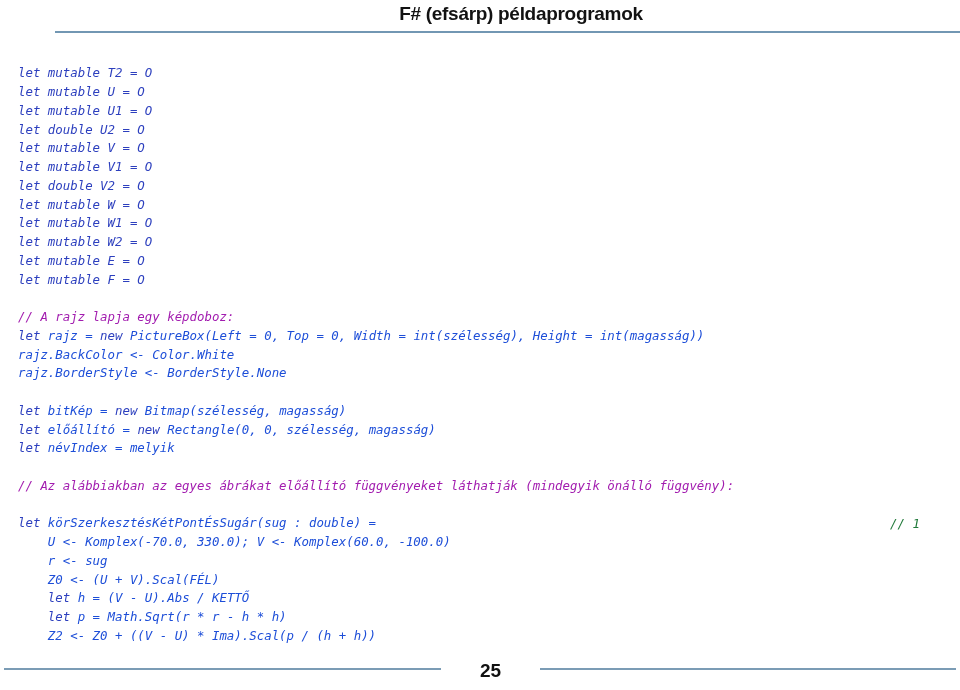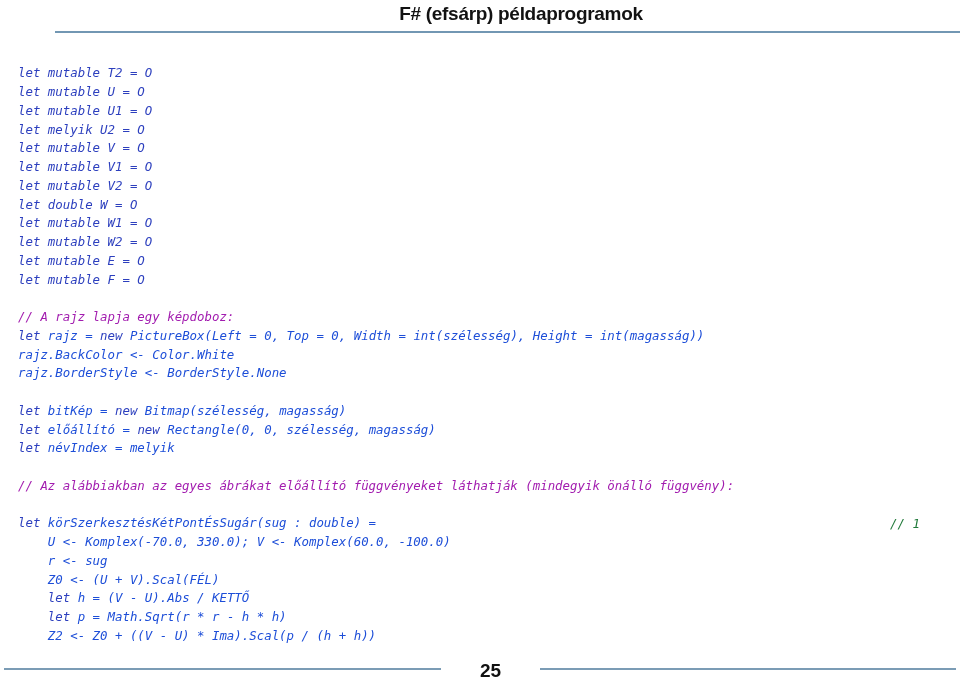--- a/index.html
+++ b/index.html
@@ -120,25 +120,25 @@
 
 <div class="page-header">
   <div class="page-title">F# (efsárp) példaprogramok</div>
   <div class="header-rule"></div>
 </div>
 
 <div class="code-area">
   <pre class="code-block"><span class="code-line"><span class="kw">let mutable T2 = O</span></span>
 <span class="code-line"><span class="kw">let mutable U = O</span></span>
 <span class="code-line"><span class="kw">let mutable U1 = O</span></span>
-<span class="code-line"><span class="kw">let melyik U2 = O</span></span>
+<span class="code-line"><span class="kw">let double U2 = O</span></span>
 <span class="code-line"><span class="kw">let mutable V = O</span></span>
 <span class="code-line"><span class="kw">let mutable V1 = O</span></span>
-<span class="code-line"><span class="kw">let mutable V2 = O</span></span>
-<span class="code-line"><span class="kw">let double W = O</span></span>
+<span class="code-line"><span class="kw">let double V2 = O</span></span>
+<span class="code-line"><span class="kw">let mutable W = O</span></span>
 <span class="code-line"><span class="kw">let mutable W1 = O</span></span>
 <span class="code-line"><span class="kw">let mutable W2 = O</span></span>
 <span class="code-line"><span class="kw">let mutable E = O</span></span>
 <span class="code-line"><span class="kw">let mutable F = O</span></span>
 
 <span class="code-line"><span class="cmt">// A rajz lapja egy képdoboz:</span></span>
 <span class="code-line"><span class="kw">let</span><span class="plain"> rajz = </span><span class="kw">new</span><span class="plain"> PictureBox(Left = 0, Top = 0, Width = int(szélesség), Height = int(magasság))</span></span>
 <span class="code-line"><span class="plain">rajz.BackColor &lt;- Color.White</span></span>
 <span class="code-line"><span class="plain">rajz.BorderStyle &lt;- BorderStyle.None</span></span>
 

